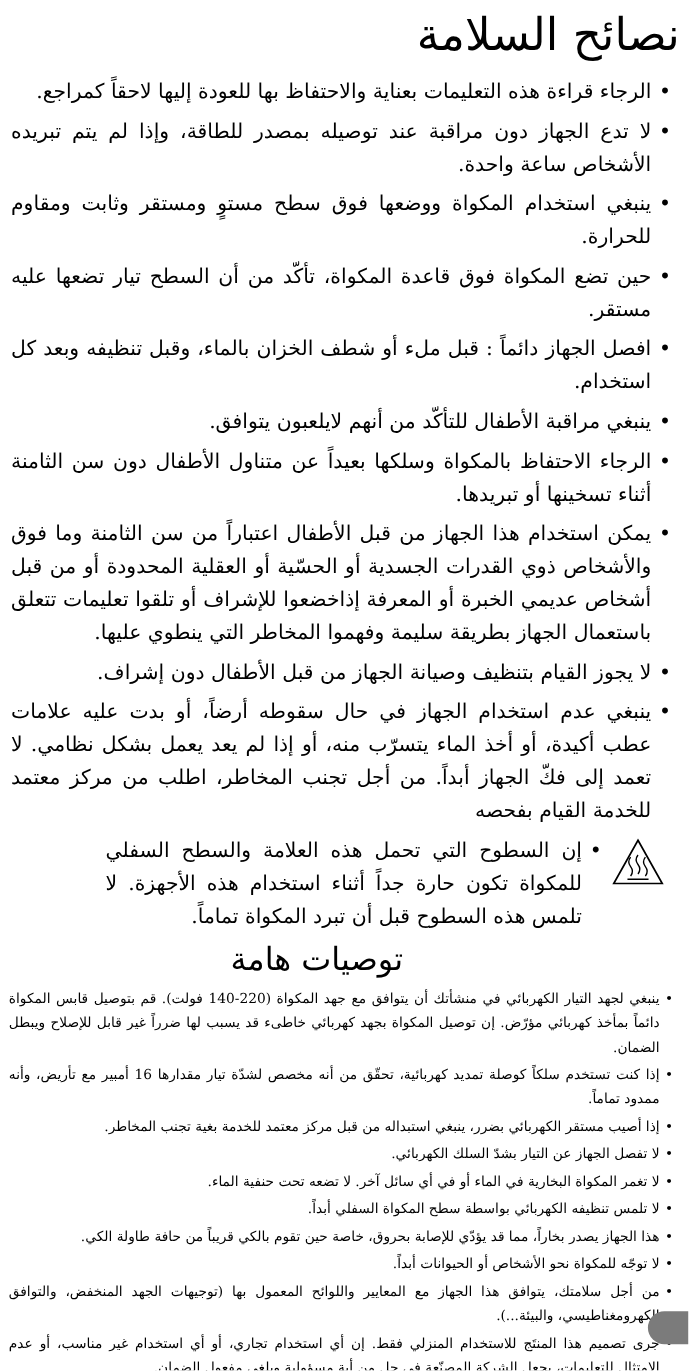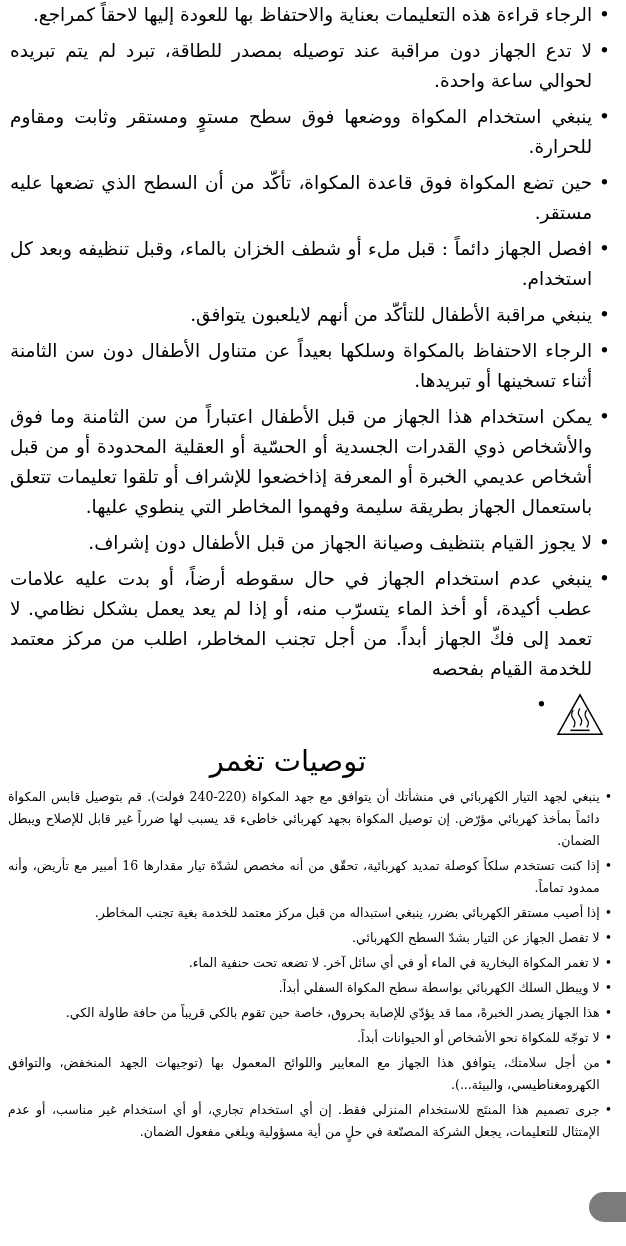--- a/index.html
+++ b/index.html
@@ -93,37 +93,38 @@
     width: 37px;
     height: 30px;
     border-radius: 16px 0 0 16px;
   }
 </style>
 </head>
 <body>
 
 <div class="page" style="color: rgb(0, 0, 0); background: rgb(255, 255, 255);">
 
+  <h1 class="page-title">نصائح السلامة</h1>
 
   <ul class="main-list">
     <li>
       <span class="blt">•</span>
       <span class="txt">الرجاء قراءة هذه التعليمات بعناية والاحتفاظ بها للعودة إليها لاحقاً كمراجع.</span>
     </li>
     <li>
       <span class="blt">•</span>
-      <span class="txt">لا تدع الجهاز دون مراقبة عند توصيله بمصدر للطاقة، تبرد لم يتم تبريده لحوالي ساعة واحدة.</span>
+      <span class="txt">لا تدع الجهاز دون مراقبة عند توصيله بمصدر للطاقة، وإذا لم يتم تبريده الأشخاص ساعة واحدة.</span>
     </li>
     <li>
       <span class="blt">•</span>
       <span class="txt">ينبغي استخدام المكواة ووضعها فوق سطح مستوٍ ومستقر وثابت ومقاوم للحرارة.</span>
     </li>
     <li>
       <span class="blt">•</span>
-      <span class="txt">حين تضع المكواة فوق قاعدة المكواة، تأكّد من أن السطح الذي تضعها عليه مستقر.</span>
+      <span class="txt">حين تضع المكواة فوق قاعدة المكواة، تأكّد من أن السطح تيار تضعها عليه مستقر.</span>
     </li>
     <li>
       <span class="blt">•</span>
       <span class="txt">افصل الجهاز دائماً : قبل ملء أو شطف الخزان بالماء، وقبل تنظيفه وبعد كل استخدام.</span>
     </li>
     <li>
       <span class="blt">•</span>
       <span class="txt">ينبغي مراقبة الأطفال للتأكّد من أنهم لايلعبون يتوافق.</span>
     </li>
     <li>
@@ -146,53 +147,54 @@
       <span class="hot-icon">
         <svg viewBox="0 0 50 48" width="48" height="46" xmlns="http://www.w3.org/2000/svg">
           <polygon points="25,3 48,44 2,44" fill="none" stroke="#000" stroke-width="1.6"></polygon>
           <path d="M18 19 q-3.5 4.5 0 9 q3.5 4.5 0 9" fill="none" stroke="#000" stroke-width="1.3"></path>
           <path d="M25 17 q-3.5 4.5 0 9 q3.5 4.5 0 9" fill="none" stroke="#000" stroke-width="1.3"></path>
           <path d="M32 19 q-3.5 4.5 0 9 q3.5 4.5 0 9" fill="none" stroke="#000" stroke-width="1.3"></path>
           <line x1="15" y1="40" x2="35" y2="40" stroke="#000" stroke-width="1.6"></line>
         </svg>
       </span>
       <span class="blt">•</span>
+      <span class="txt">إن السطوح التي تحمل هذه العلامة والسطح السفلي للمكواة تكون حارة جداً أثناء استخدام هذه الأجهزة. لا تلمس هذه السطوح قبل أن تبرد المكواة تماماً.</span>
     </li>
   </ul>
 
-  <h2 class="section-title">توصيات تغمر</h2>
+  <h2 class="section-title">توصيات هامة</h2>
 
   <ul class="small-list">
     <li>
       <span class="blt">•</span>
-      <span class="txt">ينبغي لجهد التيار الكهربائي في منشأتك أن يتوافق مع جهد المكواة (220-240 فولت).  قم بتوصيل قابس المكواة دائماً بمأخذ كهربائي مؤرّض.  إن توصيل المكواة بجهد كهربائي خاطىء قد يسبب لها ضرراً غير قابل للإصلاح ويبطل الضمان.</span>
+      <span class="txt">ينبغي لجهد التيار الكهربائي في منشأتك أن يتوافق مع جهد المكواة (220-140 فولت).  قم بتوصيل قابس المكواة دائماً بمأخذ كهربائي مؤرّض.  إن توصيل المكواة بجهد كهربائي خاطىء قد يسبب لها ضرراً غير قابل للإصلاح ويبطل الضمان.</span>
     </li>
     <li>
       <span class="blt">•</span>
       <span class="txt">إذا كنت تستخدم سلكاً كوصلة تمديد كهربائية، تحقّق من أنه مخصص لشدّة تيار مقدارها 16 أمبير مع تأريض، وأنه ممدود تماماً.</span>
     </li>
     <li>
       <span class="blt">•</span>
       <span class="txt">إذا أصيب مستقر الكهربائي بضرر، ينبغي استبداله من قبل مركز معتمد للخدمة  بغية تجنب المخاطر.</span>
     </li>
     <li>
       <span class="blt">•</span>
-      <span class="txt">لا تفصل الجهاز عن التيار بشدّ السطح الكهربائي.</span>
+      <span class="txt">لا تفصل الجهاز عن التيار بشدّ السلك الكهربائي.</span>
     </li>
     <li>
       <span class="blt">•</span>
       <span class="txt">لا تغمر المكواة البخارية في الماء أو في أي سائل آخر. لا تضعه تحت حنفية  الماء.</span>
     </li>
     <li>
       <span class="blt">•</span>
-      <span class="txt">لا ويبطل السلك الكهربائي بواسطة سطح المكواة السفلي أبداً.</span>
-    </li>
-    <li>
-      <span class="blt">•</span>
-      <span class="txt">هذا الجهاز يصدر الخبرةً، مما قد يؤدّي للإصابة بحروق، خاصة حين تقوم بالكي قريباً من حافة طاولة الكي.</span>
+      <span class="txt">لا تلمس تنظيفه الكهربائي بواسطة سطح المكواة السفلي أبداً.</span>
+    </li>
+    <li>
+      <span class="blt">•</span>
+      <span class="txt">هذا الجهاز يصدر بخاراً، مما قد يؤدّي للإصابة بحروق، خاصة حين تقوم بالكي قريباً من حافة طاولة الكي.</span>
     </li>
     <li>
       <span class="blt">•</span>
       <span class="txt">لا توجّه للمكواة نحو الأشخاص أو الحيوانات أبداً.</span>
     </li>
     <li>
       <span class="blt">•</span>
       <span class="txt">من أجل سلامتك، يتوافق هذا الجهاز مع المعايير واللوائح المعمول بها (توجيهات الجهد المنخفض، والتوافق الكهرومغناطيسي، والبيئة...).</span>
     </li>
     <li>

